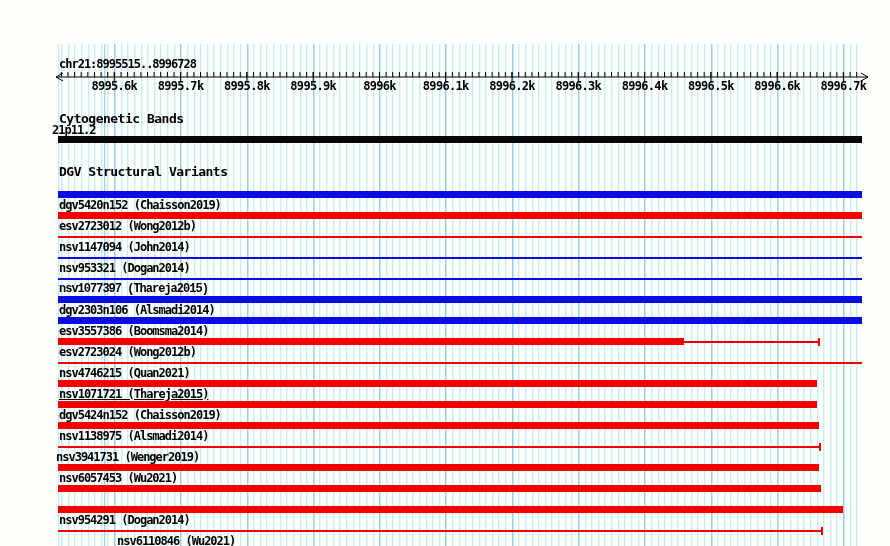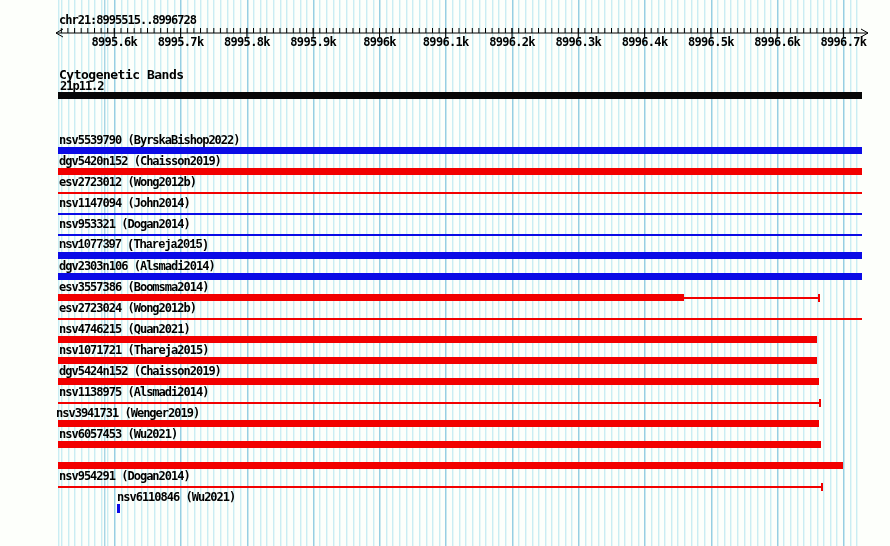--- a/index.html
+++ b/index.html
@@ -2,36 +2,36 @@
 <html><head>
 <meta charset="utf-8">
 <style>
   html,body{margin:0;padding:0;}
   body{
     width:890px;height:546px;overflow:hidden;position:relative;
     background:#fdfffb;
     font-family:"DejaVu Sans Mono","Liberation Mono",monospace;
     color:#000;
   }
-  #canvas{position:absolute;inset:0;width:890px;height:434px;}
+  #canvas{position:absolute;inset:0;width:890px;height:434px;margin-top:44px;}
   
   #grid{
     position:absolute;left:58px;top:0;width:805px;height:546px;
     background-image:
       repeating-linear-gradient(to right,#82c3dc 0,#82c3dc 1px,transparent 1px,transparent 66.28px),
       repeating-linear-gradient(to right,#b5e5ef 0,#b5e5ef 1px,transparent 1px,transparent 6.628px);
     background-position:56.3px 0,3.3px 0;
   }
   .mono-sm{font-size:12px;font-weight:bold;letter-spacing:-1px;line-height:12px;white-space:pre;}
   .heading{font-size:13px;font-weight:bold;letter-spacing:-0.5px;line-height:13px;white-space:pre;}
   .abs{position:absolute;}
   #region-title{left:59px;top:14px;}
   #ruler-svg{position:absolute;left:0;top:0;width:890px;height:52px;pointer-events:none;}
   #cyto-heading{left:59px;top:68px;text-align:center;}
-  #cyto-band-name{left:60px;top:80px;}
+  #cyto-band-name{left:52px;top:80px;}
   #cyto-band-bar{left:58px;top:92px;width:804px;height:7px;background:#070707;}
   #dgv-heading{left:59px;top:121px;}
   #tracks{position:absolute;inset:0;}
   .variant-label{position:absolute;font-size:12px;font-weight:bold;letter-spacing:-1px;line-height:11px;white-space:pre;}
   .variant-bar{position:absolute;}
 </style>
 </head>
 <body>
 
 <div id="canvas">
@@ -187,23 +187,23 @@
       <line x1="777.2" y1="28" x2="777.2" y2="38" stroke="#000" stroke-width="1"></line>
       <text x="777.2" y="46" text-anchor="middle" font-size="12" font-weight="bold" letter-spacing="-0.7" fill="#000">8996.6k</text>
       <line x1="843.4" y1="28" x2="843.4" y2="38" stroke="#000" stroke-width="1"></line>
       <text x="843.4" y="46" text-anchor="middle" font-size="12" font-weight="bold" letter-spacing="-0.7" fill="#000">8996.7k</text>
     </svg>
 
   <div id="cyto-heading" class="abs heading">Cytogenetic Bands</div>
   <div id="cyto-band-name" class="abs mono-sm">21p11.2</div>
   <div id="cyto-band-bar" class="abs"></div>
 
+  <div id="dgv-heading" class="abs heading">DGV Structural Variants</div>
 
   <div id="tracks">
-      <div class="variant-label" style="top: 135px; left: 59px;">nsv5539790 (ByrskaBishop2022)</div>
       <div class="variant-bar" style="left: 58px; top: 147px; width: 804px; height: 7px; background: rgb(11, 11, 230);"></div>
       <div class="variant-label" style="top: 156px; left: 59px;">dgv5420n152 (Chaisson2019)</div>
       <div class="variant-bar" style="left: 58px; top: 168px; width: 804px; height: 7px; background: rgb(242, 0, 0);"></div>
       <div class="variant-label" style="top: 177px; left: 59px;">esv2723012 (Wong2012b)</div>
       <div class="variant-bar" style="left: 58px; top: 192px; width: 804px; height: 2px; background: rgb(242, 0, 0);"></div>
       <div class="variant-label" style="top: 198px; left: 59px;">nsv1147094 (John2014)</div>
       <div class="variant-bar" style="left: 58px; top: 213px; width: 804px; height: 2px; background: rgb(11, 11, 230);"></div>
       <div class="variant-label" style="top: 219px; left: 59px;">nsv953321 (Dogan2014)</div>
       <div class="variant-bar" style="left: 58px; top: 234px; width: 804px; height: 2px; background: rgb(11, 11, 230);"></div>
       <div class="variant-label" style="top: 240px; left: 59px; font-family: Liberation Mono, monospace;">nsv1077397 (Thareja2015)</div>
@@ -211,21 +211,21 @@
       <div class="variant-label" style="top: 261px; left: 59px;">dgv2303n106 (Alsmadi2014)</div>
       <div class="variant-bar" style="left: 58px; top: 273px; width: 804px; height: 7px; background: rgb(11, 11, 230);"></div>
       <div class="variant-label" style="top: 282px; left: 59px;">esv3557386 (Boomsma2014)</div>
       <div class="variant-bar" style="left: 58px; top: 294px; width: 626.364px; height: 7px; background: rgb(242, 0, 0);"></div>
       <div class="variant-bar" style="left: 684.364px; top: 297px; width: 134.552px; height: 1.5px; background: rgb(242, 0, 0);"></div>
       <div class="variant-bar" style="left: 817.917px; top: 294px; width: 2px; height: 8px; background: rgb(242, 0, 0);"></div>
       <div class="variant-label" style="top: 303px; left: 59px;">esv2723024 (Wong2012b)</div>
       <div class="variant-bar" style="left: 58px; top: 318px; width: 804px; height: 2px; background: rgb(242, 0, 0);"></div>
       <div class="variant-label" style="top: 324px; left: 59px;">nsv4746215 (Quan2021)</div>
       <div class="variant-bar" style="left: 58px; top: 336px; width: 758.928px; height: 7px; background: rgb(242, 0, 0);"></div>
-      <div class="variant-label" style="top: 345px; left: 59px;">nsv1071721 (Thareja2015)</div>
+      <div class="variant-label" style="top: 345px; left: 59px; text-decoration: underline;">nsv1071721 (Thareja2015)</div>
       <div class="variant-bar" style="left: 58px; top: 357px; width: 758.928px; height: 7px; background: rgb(242, 0, 0);"></div>
       <div class="variant-label" style="top: 366px; left: 59px;">dgv5424n152 (Chaisson2019)</div>
       <div class="variant-bar" style="left: 58px; top: 378px; width: 760.917px; height: 7px; background: rgb(242, 0, 0);"></div>
       <div class="variant-label" style="top: 387px; left: 59px;">nsv1138975 (Alsmadi2014)</div>
       <div class="variant-bar" style="left: 58px; top: 402px; width: 762.242px; height: 2px; background: rgb(242, 0, 0);"></div>
       <div class="variant-bar" style="left: 819.242px; top: 399px; width: 2px; height: 8px; background: rgb(242, 0, 0);"></div>
       <div class="variant-label" style="top: 408px; left: 56px;">nsv3941731 (Wenger2019)</div>
       <div class="variant-bar" style="left: 58px; top: 420px; width: 760.917px; height: 7px; background: rgb(242, 0, 0);"></div>
       <div class="variant-label" style="top: 429px; left: 59px;">nsv6057453 (Wu2021)</div>
       <div class="variant-bar" style="left: 58px; top: 441px; width: 762.905px; height: 7px; background: rgb(242, 0, 0);"></div>

